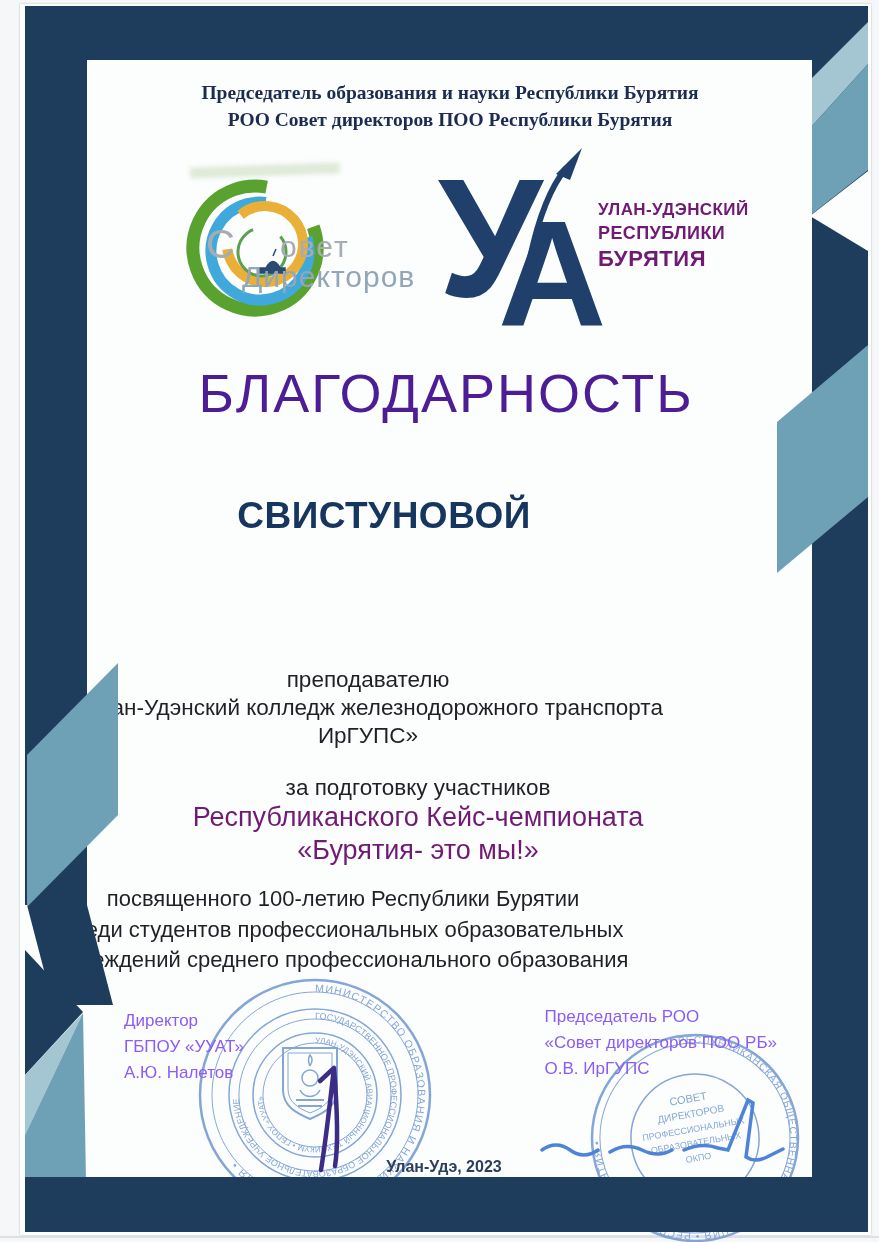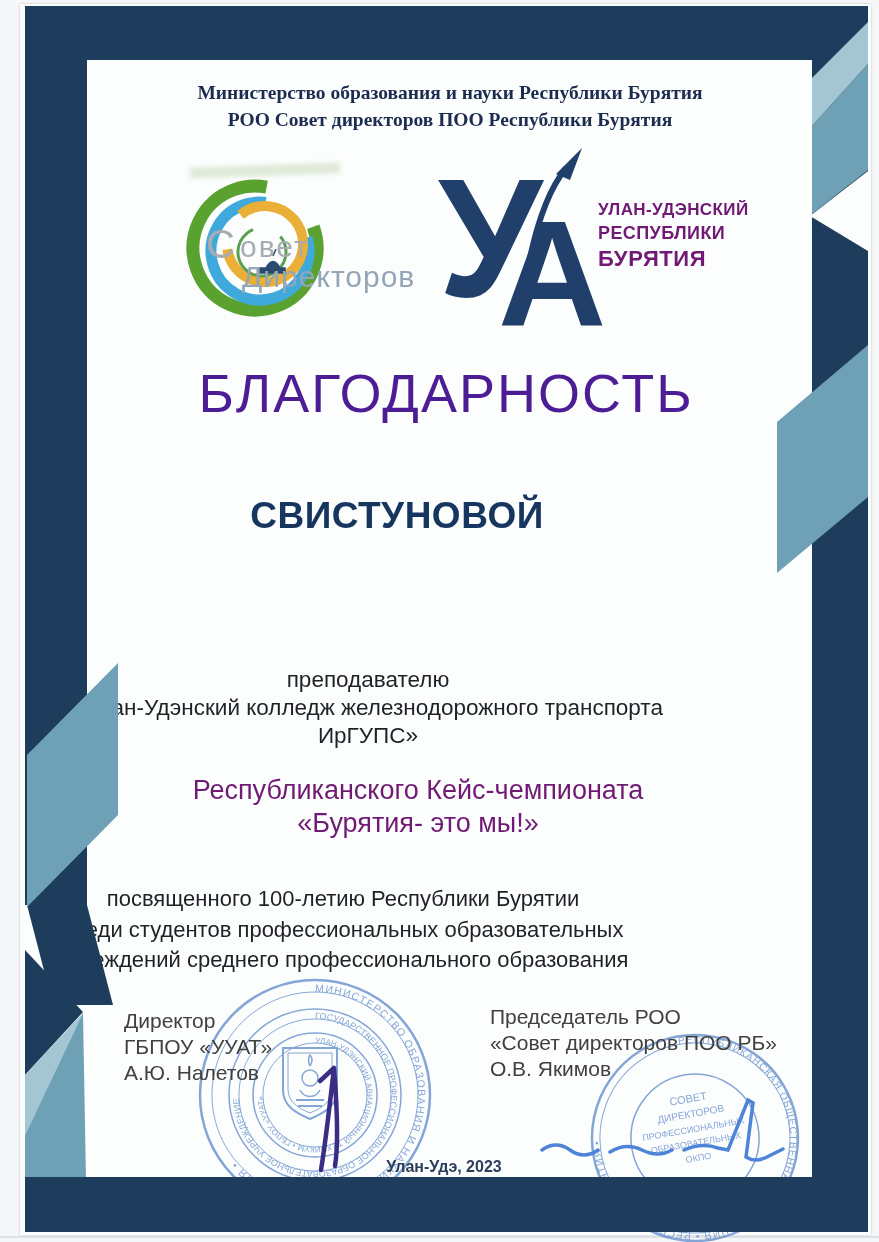--- a/index.html
+++ b/index.html
@@ -7,44 +7,44 @@
         font-family:"Liberation Sans",sans-serif;overflow:hidden;}
   .sheet{position:absolute;left:20px;top:4px;right:8px;bottom:7px;background:#fcfdfd;
          box-shadow:0 0 2px rgba(0,0,0,.25);}
   .layer{position:absolute;left:0;top:0;width:879px;height:1242px;pointer-events:none;}.z2{z-index:2}.z3{z-index:3}.z4{z-index:4}.z5{z-index:5}
 
   .tblock{position:absolute;text-align:center;white-space:nowrap;}
   .cert-header{left:100px;top:79px;width:700px;font-family:"Liberation Serif",serif;
                font-weight:bold;font-size:19.5px;line-height:27px;color:#1c2c50;}
   .title{left:96px;top:362px;width:700px;font-size:54px;letter-spacing:2px;
          font-weight:400;color:#4c1d95;}
-  .recipient{left:47px;top:488px;width:700px;font-size:37px;font-weight:700;
+  .recipient{left:34px;top:488px;width:700px;font-size:37px;font-weight:700;
              line-height:56px;color:#16365f;letter-spacing:.5px;}
   .role{left:18px;top:666px;width:700px;font-size:22.5px;line-height:28px;color:#1f2126;}
   .award{left:68px;top:774px;width:700px;color:#1f2126;}
   .award .l1{font-size:22.5px;line-height:27px;}
   .award .l2,.award .l3{font-size:27px;line-height:33px;color:#701a75;}
   .event{left:-7px;top:884px;width:700px;font-size:22px;line-height:30.5px;color:#1f2126;}
-  .sig{position:absolute;font-size:21px;line-height:26px;color:#404040;}
+  .sig{position:absolute;font-size:17px;line-height:26px;color:#8b5cf6;}
   .sig-left{left:124px;top:1008px;text-align:left;}
   .sig-right{right:102px;top:1004px;text-align:left;}
   .footer{left:94px;top:1158px;width:700px;font-size:16px;font-weight:700;color:#2c3e5c;}
 
   .logo-council{position:absolute;left:170px;top:172px;width:290px;height:150px;}
   .logo-uat{position:absolute;left:438px;top:146px;width:340px;height:190px;}
   .mono{position:absolute;color:#20406b;font-weight:700;line-height:1;}
   .mono-u{left:0;top:8px;font-size:168px;}
   .mono-a{left:60px;top:52px;font-size:150px;}
   .uat-lines{position:absolute;left:160px;top:52px;text-align:left;color:#701a75;font-weight:700;}
   .uat-l1{font-size:17px;letter-spacing:.4px;line-height:23px;}
   .uat-l2{font-size:18px;letter-spacing:.4px;line-height:24px;}
   .uat-l3{font-size:22px;letter-spacing:.6px;line-height:28px;}
   .c-word{position:absolute;font-style:normal;}
   .c-s{left:36px;top:50px;font-size:40px;color:#a7acb2;}
-  .c-ovet{left:70px;top:58px;font-size:30px;color:#a7acb2;letter-spacing:2px;}
+  .c-ovet{left:70px;top:58px;font-size:30px;color:#a7acb2;letter-spacing:2px;padding-left:40px;}
   .c-dir{left:72px;top:88px;font-size:30px;color:#93a6b8;letter-spacing:1px;}
 
   .artifact-green{position:absolute;left:190px;top:165px;width:150px;height:11px;
     background:rgba(110,160,70,.20);filter:blur(2px);transform:rotate(-2deg);}
   .scan-edge{position:absolute;left:0;top:1236px;width:879px;height:2px;background:#cfd4d8;opacity:.65;}
 </style>
 </head>
 <body>
 
 <div class="page">
@@ -82,21 +82,21 @@
         <text x="695" y="1117" text-anchor="middle" font-size="10">ДИРЕКТОРОВ</text>
         <text x="695" y="1132" text-anchor="middle" font-size="9">ПРОФЕССИОНАЛЬНЫХ</text>
         <text x="695" y="1146" text-anchor="middle" font-size="9">ОБРАЗОВАТЕЛЬНЫХ</text>
         <text x="695" y="1161" text-anchor="middle" font-size="9">ОКПО</text>
       </g>
     </g>
   </svg>
 
   <div class="layer z3" style="pointer-events:none;">
     <div class="tblock cert-header">
-      <div>Министерство образования и науки Республики Бурятия</div>
+      <div>Председатель образования и науки Республики Бурятия</div>
       <div>РОО Совет директоров ПОО Республики Бурятия</div>
     </div>
 
     <div class="artifact-green"></div>
 
     <div class="logo-council">
       <svg width="290" height="150" viewBox="0 0 290 150">
         <circle cx="85" cy="76" r="62" fill="none" stroke="#59a230" stroke-width="13" stroke-dasharray="325 65" transform="rotate(-20 85 76)"></circle>
         <circle cx="90" cy="79" r="49" fill="none" stroke="#3fa9dc" stroke-width="11" stroke-dasharray="250 58" transform="rotate(-16 90 79)"></circle>
         <circle cx="95" cy="72" r="38" fill="none" stroke="#e9af36" stroke-width="10" stroke-dasharray="200 39" transform="rotate(-130 95 72)"></circle>
@@ -128,40 +128,41 @@
       <div>СВИСТУНОВОЙ</div>
     </div>
 
     <div class="tblock role">
       <div>преподавателю</div>
       <div>«Улан-Удэнский колледж железнодорожного транспорта</div>
       <div>ИрГУПС»</div>
     </div>
 
     <div class="tblock award">
+      <div class="l1">за подготовку участников</div>
       <div class="l2">Республиканского Кейс-чемпионата</div>
       <div class="l3">«Бурятия- это мы!»</div>
     </div>
 
     <div class="tblock event">
       <div>посвященного 100-летию Республики Бурятии</div>
       <div>среди студентов профессиональных образовательных</div>
       <div>учреждений среднего профессионального образования</div>
     </div>
 
     <div class="sig sig-left">
       <div>Директор</div>
       <div>ГБПОУ «УУАТ»</div>
       <div>А.Ю. Налетов</div>
     </div>
 
     <div class="sig sig-right">
       <div>Председатель РОО</div>
       <div>«Совет директоров ПОО РБ»</div>
-      <div>О.В. Якимов</div>
+      <div>О.В. ИрГУПС</div>
     </div>
 
     <div class="tblock footer">Улан-Удэ, 2023</div>
   </div>
 
   <svg class="layer z4" viewBox="0 0 879 1242">
     <g fill="none" stroke-linecap="round">
       <path d="M334,1068 C330,1102 326,1140 321,1170 M334,1068 C337,1106 339,1142 335,1166 M334,1068 L320,1081" stroke="#3b2d86" stroke-width="4.5"></path>
       <path d="M542,1150 q14,-10 28,0 t28,0 M610,1152 q16,-10 32,-2 t30,0 M684,1150 q18,-8 34,-2 l10,2 l20,-50 l5,3 l-7,54 q9,6 21,0 l16,-8" stroke="#4e84d8" stroke-width="3.5"></path>
     </g>

